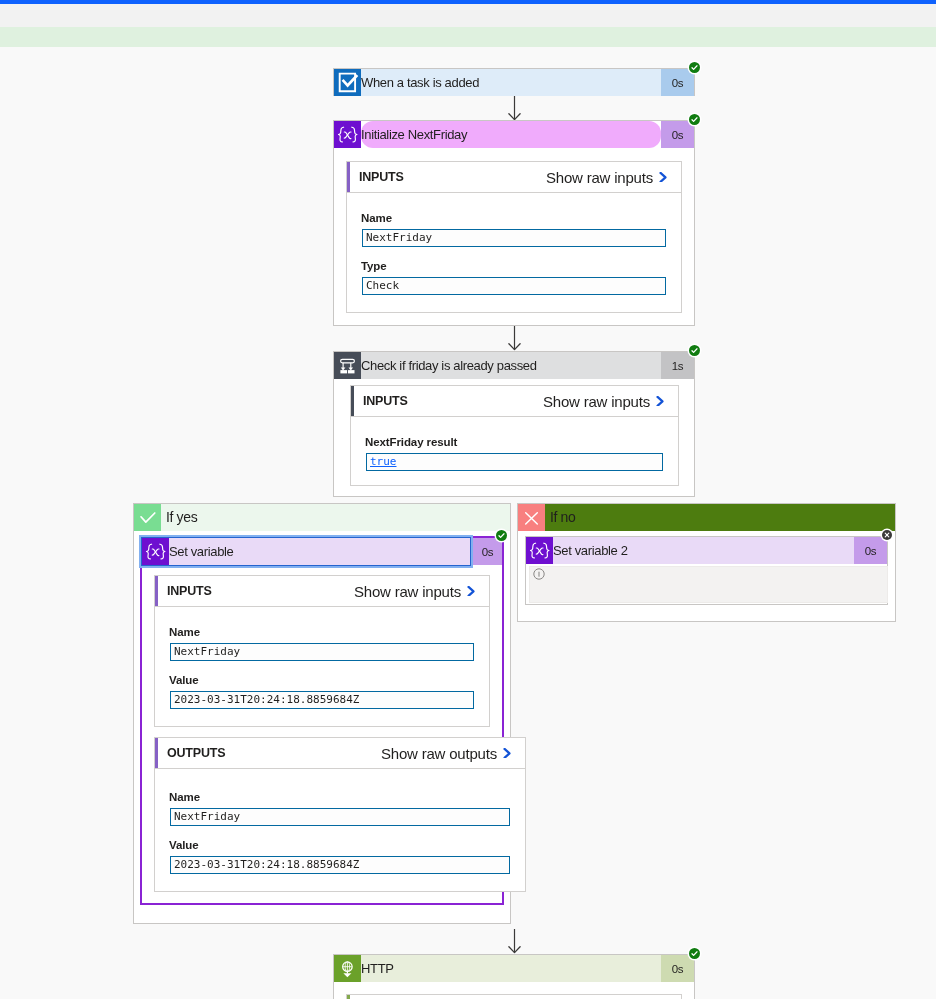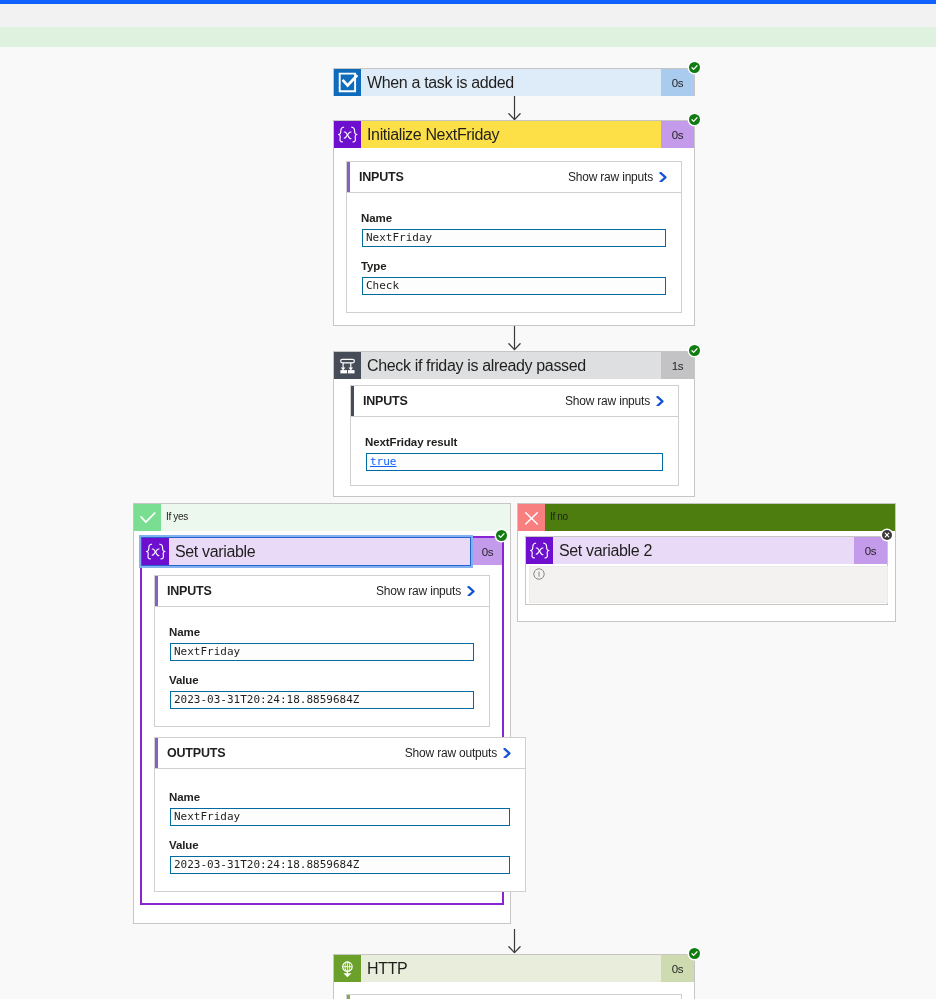--- a/index.html
+++ b/index.html
@@ -9,52 +9,52 @@
   .topbar{height:4px;background:#0f62fe;}
   .subbar{height:23px;background:#f2f2f2;}
   .greenbar{height:20px;background:#dff1df;}
   .canvas{position:absolute;left:0;top:0;width:936px;height:999px;background:transparent;}
 
   
   .card{position:absolute;box-sizing:border-box;background:#fff;border:1px solid #c8c6c4;}
   .hdr{display:flex;align-items:stretch;height:27px;box-sizing:border-box;position:relative;}
   .ico{width:27px;flex:0 0 27px;display:flex;align-items:center;justify-content:center;}
   .varglyph{display:block;}
-  .ttl{flex:1;display:flex;align-items:center;padding-left:6px;font-size:16px;letter-spacing:-0.35px;color:#201f1e;}
+  .ttl{flex:1;display:flex;align-items:center;font-size:13px;letter-spacing:-0.35px;color:#201f1e;}
   .dur{flex:0 0 33px;display:flex;align-items:center;justify-content:center;font-size:11.5px;letter-spacing:-0.2px;color:#201f1e;}
 
   
   .badge{position:absolute;width:11px;height:11px;border-radius:50%;z-index:5;box-shadow:0 0 0 1.5px #fff;}
   .badge.ok{background:#107c10;}
   .badge.skip{background:#3b3a39;}
   .badge svg{display:block;}
 
   
   .iosec{position:absolute;border:1px solid #d2d0ce;box-sizing:border-box;background:#fff;}
   .iohdr{display:flex;align-items:center;height:31px;border-bottom:1px solid #d2d0ce;box-sizing:border-box;position:relative;}
   .ioaccent{position:absolute;left:0;top:0;bottom:0;width:3px;}
   .iolabel{font-size:12.5px;font-weight:bold;color:#201f1e;padding-left:12px;letter-spacing:-0.2px;}
-  .ioraw{margin-left:auto;display:flex;align-items:center;padding-right:13px;font-size:12px;letter-spacing:-0.2px;color:#201f1e;}
+  .ioraw{margin-left:auto;display:flex;align-items:center;padding-right:13px;font-size:15px;letter-spacing:-0.2px;color:#201f1e;}
   .ioraw .chev{margin-left:6px;display:block;}
   .iobody{padding:19px 15px 0 15px;}
   .iobody.out{padding-top:22px;}
   .flabel{font-size:11.5px;font-weight:bold;color:#201f1e;line-height:12px;letter-spacing:-0.1px;margin:0 0 5px -1px;}
   .finput{box-sizing:border-box;height:18px;border:1px solid #0369a1;background:#fdfdfd;
           font-family:"DejaVu Sans Mono",monospace;font-size:11px;color:#201f1e;
           padding:0 0 1px 3px;display:flex;align-items:center;white-space:pre;}
   .fgap{height:13px;}
 
   
   .arrow{position:absolute;}
 
   
   .branch{position:absolute;box-sizing:border-box;border:1px solid #c8c6c4;background:#fff;}
   .branchhdr{display:flex;align-items:stretch;height:27px;box-sizing:border-box;}
   .branchico{width:27px;flex:0 0 27px;display:flex;align-items:center;justify-content:center;}
-  .branchttl{flex:1;display:flex;align-items:center;padding-left:5px;font-size:10px;letter-spacing:-0.35px;color:#201f1e;line-height:1;padding-bottom:1px;}
+  .branchttl{flex:1;display:flex;align-items:center;padding-left:5px;font-size:14px;letter-spacing:-0.35px;color:#201f1e;line-height:1;padding-bottom:1px;}
 
   
   .focusring{box-shadow:0 0 0 1px #2564cf, 0 0 0 3px #82b0f0;}
   .card.selected .hdr{width:328px;}
   .durabs{position:absolute;right:0;top:0;width:29px;height:27px;
           display:flex;align-items:center;justify-content:center;font-size:11.5px;letter-spacing:-0.2px;color:#201f1e;}
 
   .skipmsg{position:absolute;background:#f3f2f1;border:1px solid #edebe9;box-sizing:border-box;display:flex;}
   .skipmsg .infoico{position:absolute;left:3px;top:-1px;}
   .skipmsg .txt{font-size:10.7px;line-height:10.8px;letter-spacing:-0.15px;color:#201f1e;padding:3px 0 0 21px;width:307px;}
@@ -95,21 +95,21 @@
   <div class="card" style="left:333px;top:120px;width:362px;height:206px;">
     <div class="hdr">
       <div class="ico" style="background:#6e0fd0;">
         <svg class="varglyph" width="27" height="27" viewBox="0 0 27 27">
           <path d="M9.6 6.2c-1.9.15-2.5 1.15-2.65 2.55l-.3 2.85c-.12 1.15-.65 1.6-2.15 1.95 1.45.3 1.85.85 1.75 1.95l-.25 2.8c-.13 1.45.55 2.5 2.35 2.6" fill="none" stroke="#fff" stroke-width="1.15" stroke-linecap="round" stroke-linejoin="round"></path>
           <path d="M17.8 6.2c1.9.15 2.5 1.15 2.65 2.55l.3 2.85c.12 1.15.65 1.6 2.15 1.95-1.45.3-1.85.85-1.75 1.95l.25 2.8c.13 1.45-.55 2.5-2.35 2.6" fill="none" stroke="#fff" stroke-width="1.15" stroke-linecap="round" stroke-linejoin="round"></path>
           <path d="M10.3 11.0c.8-.18 1.35.1 1.9.95l3.1 4.9c.45.72.9.9 1.6.8" fill="none" stroke="#fff" stroke-width="1.15" stroke-linecap="round"></path>
           <path d="M17.0 11.0c-.8-.18-1.45.22-2.15 1.15l-2.95 3.9c-.62.8-.98 1.1-1.7 1.0" fill="none" stroke="#fff" stroke-width="1.15" stroke-linecap="round"></path>
         </svg>
       </div>
-      <div class="ttl" style="background:#fde047;">Initialize NextFriday</div>
+      <div class="ttl" style="background:#f0abfc;border-radius:12px;">Initialize NextFriday</div>
       <div class="dur" style="background:#c49bea;">0s</div>
     </div>
   </div>
   <div class="badge ok" style="left:689px;top:114px;">
     <svg width="11" height="11" viewBox="0 0 11 11">
       <path d="M3.0 5.7l1.6 1.7 3.4-3.6" stroke="#fff" stroke-width="1.25" fill="none" stroke-linecap="round" stroke-linejoin="round"></path>
     </svg>
   </div>
 
   <div class="iosec" style="left:346px;top:161px;width:336px;height:152px;">

